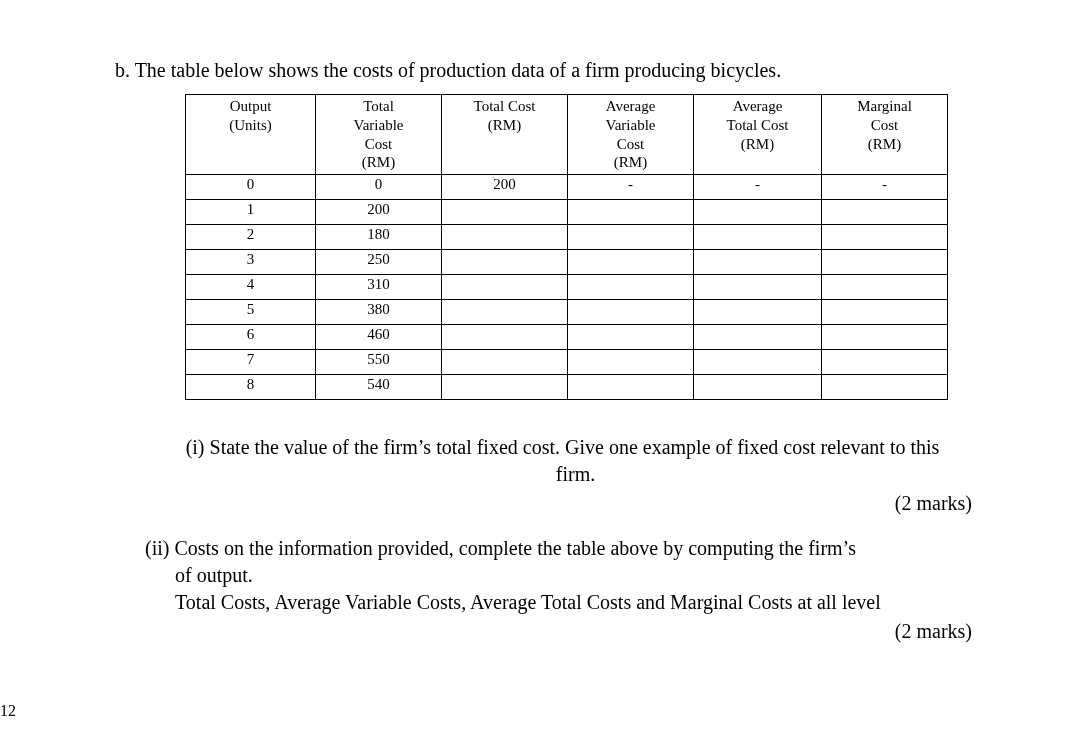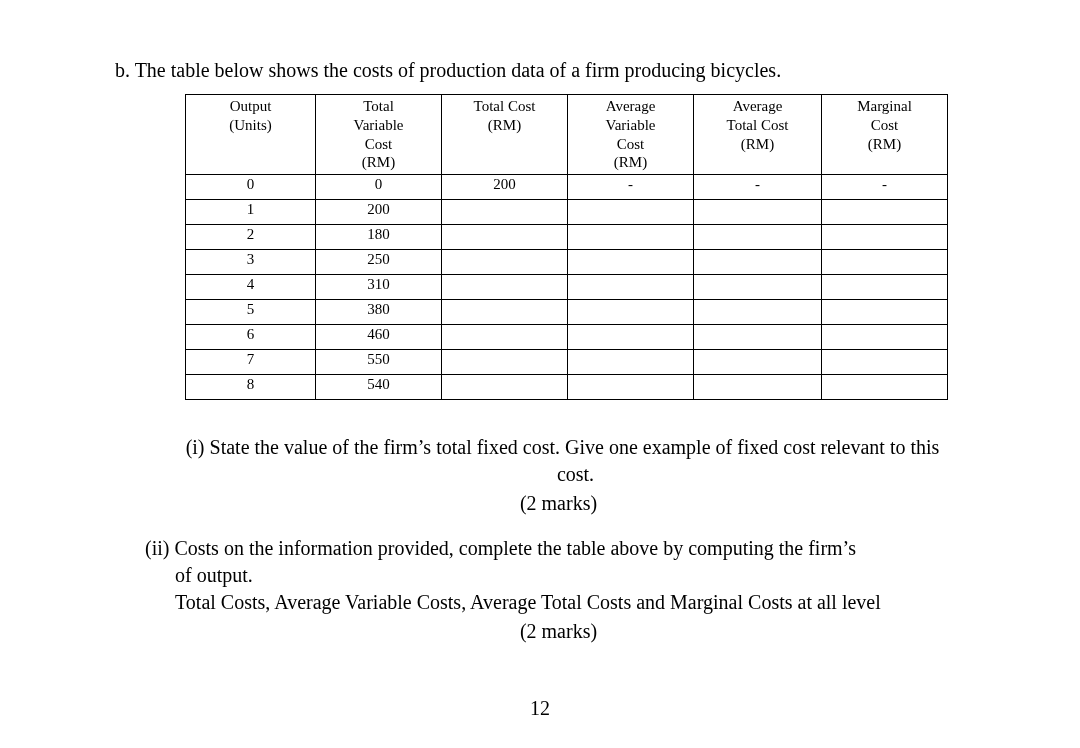--- a/index.html
+++ b/index.html
@@ -66,31 +66,31 @@
     text-align: center;
   }
   .q-text .num {
     display: inline;
   }
   .indent-line {
     display: block;
     padding-left: 26px;
   }
   .marks {
-    text-align: center;
+    text-align: right;
     margin-top: 4px;
     padding-right: 8px;
   }
   .page-num {
     position: absolute;
     bottom: 28px;
     left: 0;
     width: 100%;
-    text-align: center;
-    font-size: 20px;
+    text-align: left;
+    font-size: 16px;
   }
   .q-ii .q-text .first-line {
     display: block;
   }
   .q-ii .q-text .rest {
     display: block;
     padding-left: 30px;
   }
 </style>
 </head>
@@ -195,21 +195,21 @@
         <td></td>
         <td></td>
       </tr>
     </tbody>
   </table>
 
   <div class="q-block q-i">
     <div class="q-text">
       <span class="num">(i)</span>
       <span>State the value of the firm’s total fixed cost. Give one example of fixed cost relevant to this</span>
-      <span class="indent-line">cost.</span>
+      <span class="indent-line">firm.</span>
     </div>
     <div class="marks">(2 marks)</div>
   </div>
 
   <div class="q-block q-ii">
     <div class="q-text">
       <span class="first-line">
         <span class="num">(ii)</span>
         <span>Costs on the information provided, complete the table above by computing the firm’s</span>
       </span>

